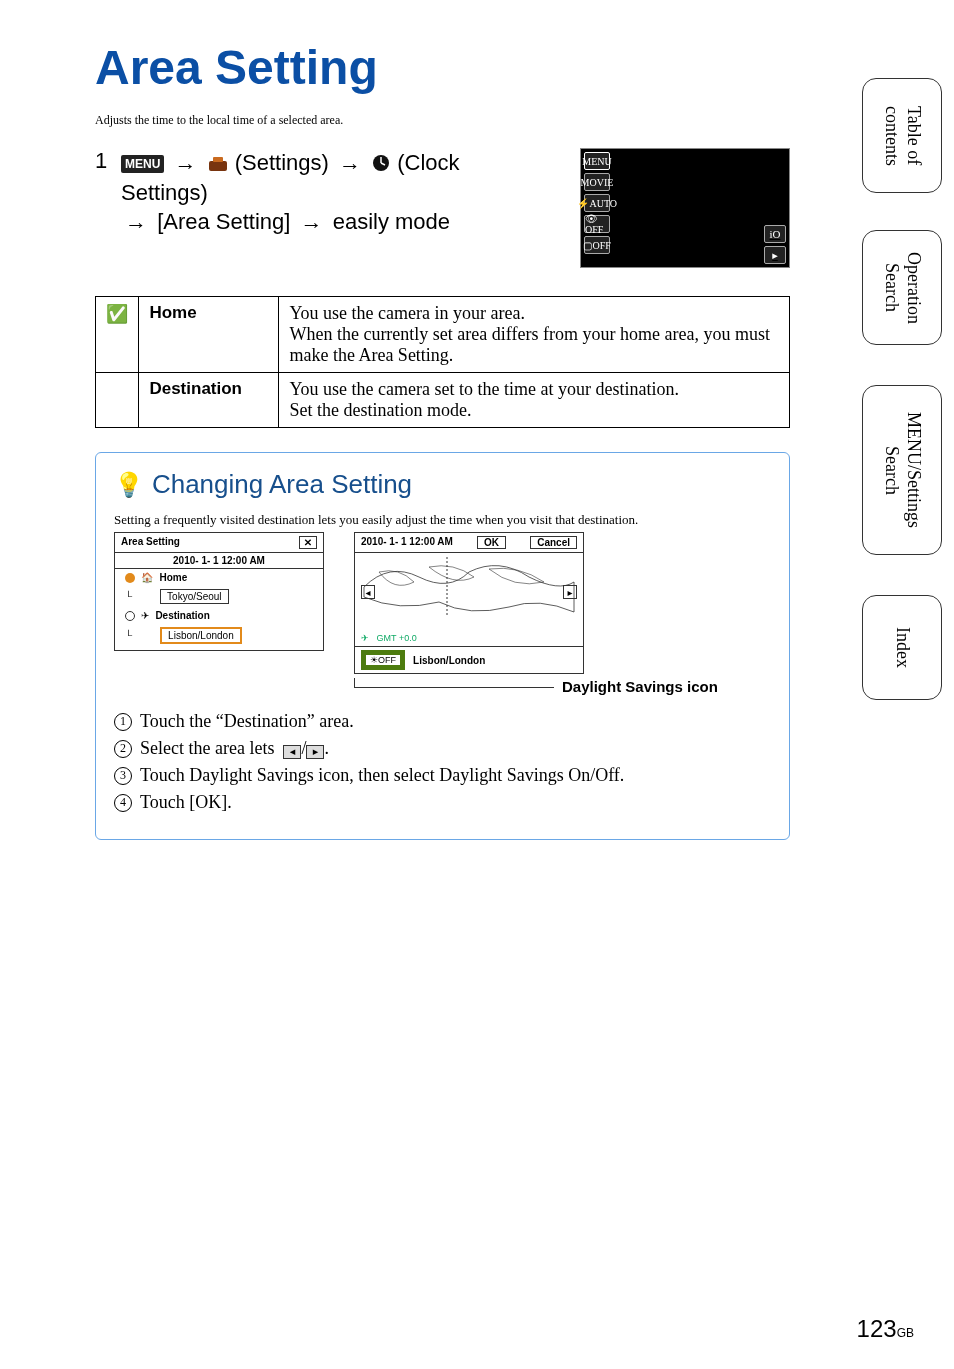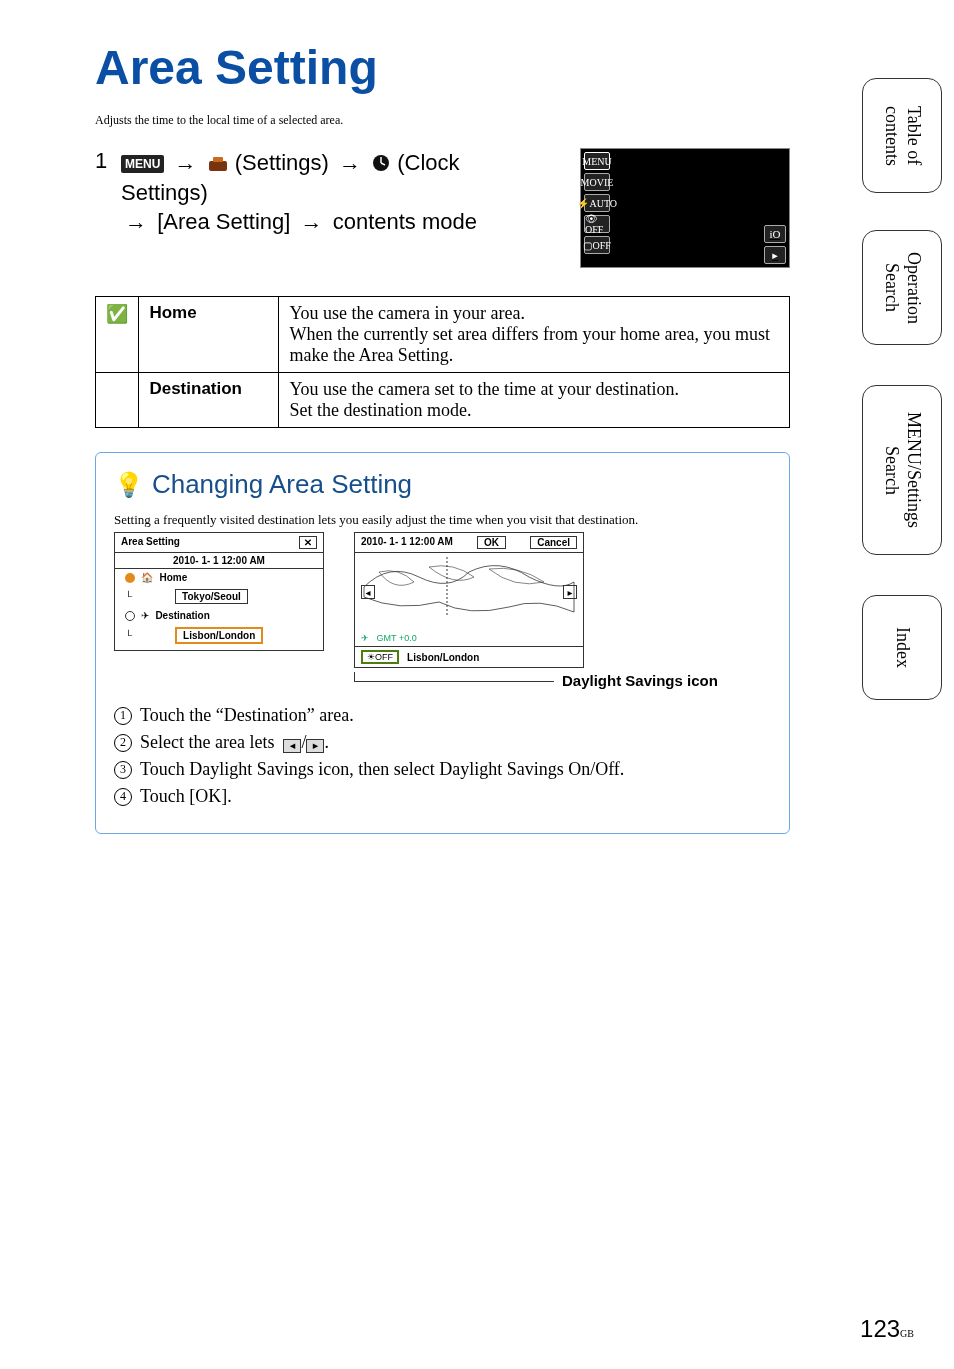--- a/index.html
+++ b/index.html
@@ -32,53 +32,53 @@
   .tip-title { display:flex; align-items:center; gap:8px; font-size: 26px; color:#174f8c; font-family: Arial, Helvetica, sans-serif; margin-bottom: 12px; }
   .tip-title .bulb { font-size: 24px; }
   .tip-para { font-size: 13px; margin-bottom: 4px; }
   .tip-screens { display:flex; gap:30px; align-items:flex-start; }
   .scrn { border:1px solid #333; background:#fff; font-family: Arial, Helvetica, sans-serif; font-size: 10px; }
   .scrn1 { width:210px; }
   .scrn1 .hdr { display:flex; justify-content:space-between; padding:3px 6px; border-bottom:1px solid #333; font-weight:bold; }
   .scrn1 .hdr .x { border:1px solid #333; width:18px; text-align:center; }
   .scrn1 .date { text-align:center; border-bottom:1px solid #333; padding:2px 0; font-weight:bold; }
   .scrn1 .row { display:flex; align-items:center; gap:6px; padding:3px 10px; }
-  .scrn1 .sub { margin-left:37px; border:1px solid #333; padding:1px 6px; display:inline-block; font-weight:bold; }
+  .scrn1 .sub { margin-left:22px; border:1px solid #333; padding:1px 6px; display:inline-block; font-weight:normal; }
   .scrn1 .sub.sel { border:2px solid #e28a1b; }
   .scrn1 .radio-sel { width:10px;height:10px;border-radius:50%;background:#e28a1b;display:inline-block; }
   .scrn1 .radio { width:10px;height:10px;border-radius:50%;border:1px solid #333;display:inline-block; }
 
   .scrn2-wrap { display:flex; flex-direction:column; align-items:flex-start; }
   .scrn2 { width:230px; }
   .scrn2 .hdr { display:flex; justify-content:space-between; padding:3px 6px; border-bottom:1px solid #333; font-weight:bold; gap:6px; }
   .scrn2 .btn { border:1px solid #333; padding:0 6px; }
   .scrn2 .map { height:80px; position:relative; padding:4px; }
   .scrn2 .map svg { width:100%; height:60px; }
   .scrn2 .navL, .scrn2 .navR { position:absolute; top:32px; width:14px; height:14px; border:1px solid #333; display:flex;align-items:center;justify-content:center; }
   .scrn2 .navL { left:6px; } .scrn2 .navR { right:6px; }
   .scrn2 .foot { border-top:1px solid #333; padding:3px 6px; display:flex; align-items:center; gap:8px; }
-  .scrn2 .ds { border:2px solid #4d7c0f; padding:0 4px; font-size:9px; }
+  .scrn2 .ds { border:5px solid #4d7c0f; padding:0 4px; font-size:9px; }
   .ds-label-row { display:flex; align-items:flex-start; gap:8px; margin-top:4px; }
   .ds-connector { border-left:1px solid #333; border-bottom:1px solid #333; width:200px; height:10px; }
   .ds-label { font-weight:bold; font-family: Arial, Helvetica, sans-serif; font-size:15px; }
 
   .numlist { margin-top: 16px; font-size: 18px; }
   .numlist .item { display:flex; align-items:center; gap:8px; margin-bottom:6px; }
   .circ { display:inline-flex; width:18px; height:18px; border:1.2px solid #000; border-radius:50%; align-items:center; justify-content:center; font-size:12px; }
   .navbtn-inline { display:inline-flex; width:18px; height:14px; border:1px solid #333; align-items:center; justify-content:center; font-size:11px; background:#ddd; vertical-align:-1px; }
 
   
   .side-tab { position:absolute; right:12px; width:80px; border:1.5px solid #333; border-radius:14px; display:flex; align-items:center; justify-content:center; font-family:"Times New Roman",Times,serif; writing-mode: vertical-rl; text-orientation: mixed; font-size:18px; text-align:center; line-height:1.2; padding: 0; }
   .tab1 { top:78px; height:115px; }
   .tab2 { top:230px; height:115px; }
   .tab3 { top:385px; height:170px; }
   .tab4 { top:595px; height:105px; }
 
   .page-num { position:absolute; right:40px; bottom:26px; font-family: Arial, Helvetica, sans-serif; font-size:24px; }
-  .page-num .gb { font-size:10px;font-family:Liberation Serif, serif; }
+  .page-num .gb { font-size:12px; }
 
   .top-row { display:flex; align-items:flex-start; gap:20px; }
 </style>
 </head>
 <body>
 
 <div class="page">
 
   <a class="side-tab tab1">Table of contents</a>
   <a class="side-tab tab2">Operation Search</a>
@@ -108,21 +108,21 @@
                 <circle cx="10" cy="10" r="8" fill="#111"></circle>
                 <line x1="10" y1="10" x2="10" y2="4" stroke="#fff" stroke-width="1.5"></line>
                 <line x1="10" y1="10" x2="14" y2="12" stroke="#fff" stroke-width="1.5"></line>
               </svg>
           </span>
           <span>(Clock Settings)</span>
           <br>
           <span class="arrow">→</span>
           <span>[Area Setting]</span>
           <span class="arrow">→</span>
-          <span>contents mode</span>
+          <span>easily mode</span>
         </div>
       </div>
 
       <div class="camera-preview">
         <div class="cam-left-col">
           <div class="cam-btn sel">MENU</div>
           <div class="cam-btn">MOVIE</div>
           <div class="cam-btn">⚡AUTO</div>
           <div class="cam-btn">👁OFF</div>
           <div class="cam-btn">▢OFF</div>

